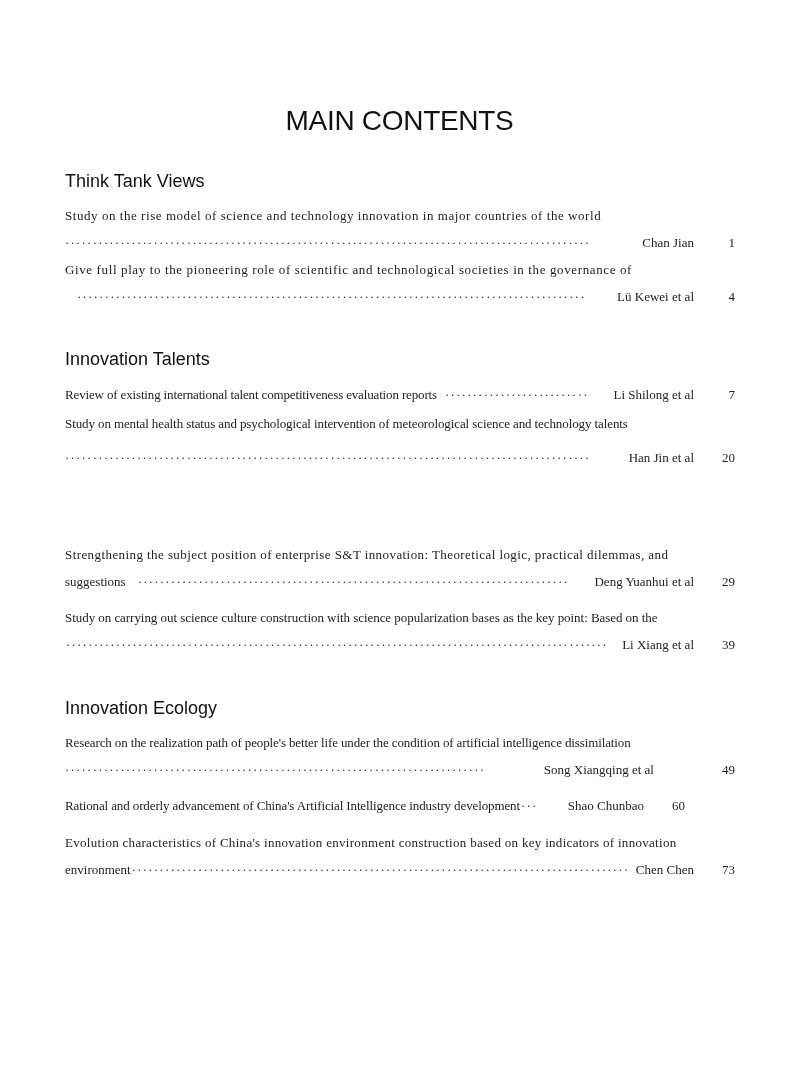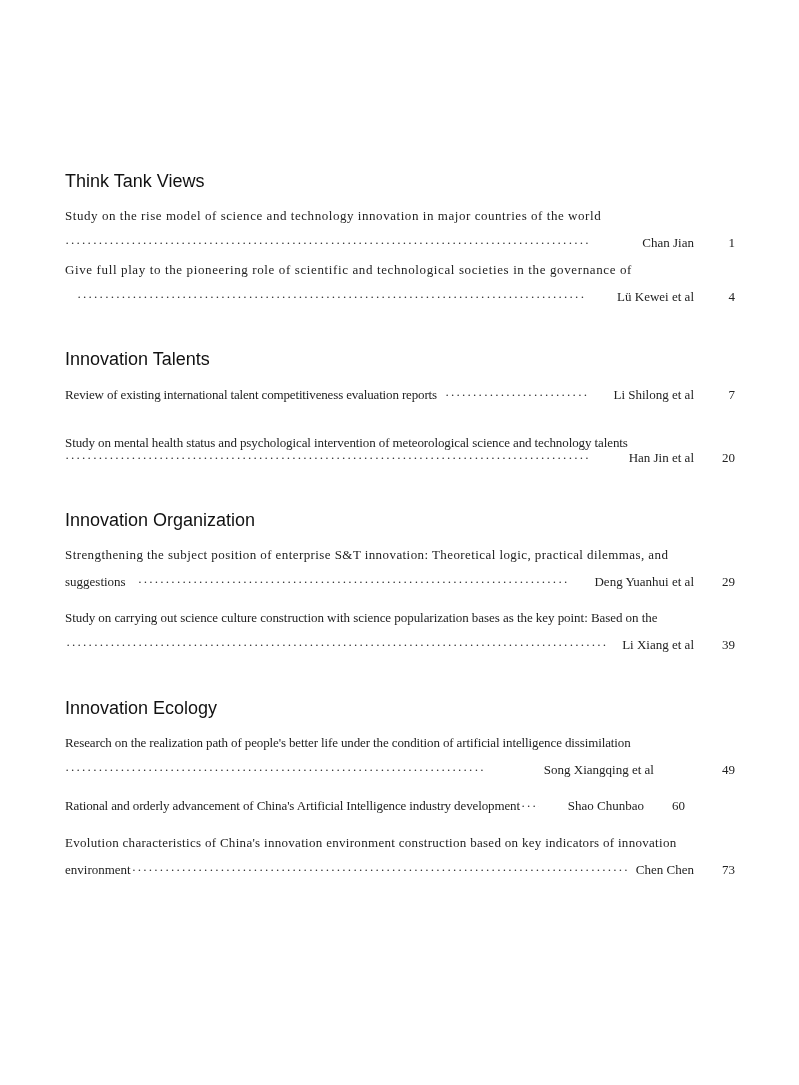--- a/index.html
+++ b/index.html
@@ -31,20 +31,21 @@
   .line .author { flex: 0 0 auto; width: 100px; text-align: right; }
   .line .pageno { flex: 0 0 auto; width: 41px; text-align: right; }
   .line .dots.tight { margin-left: 1px; margin-right: 5px; }
   .line .dots.none { margin-left: 0; }
 </style>
 </head>
 <body>
 
 <div class="page">
 
+  <div class="title">MAIN CONTENTS</div>
 
   <div class="section-head" style="top:170px;">Think Tank Views</div>
 
   <div>
     <div class="line spaced" style="top:206px;">
       <span class="txt">Study on the rise model of science and technology innovation in major countries of the world</span>
     </div>
     <div class="line" style="top:233px;">
       <span class="dots none"></span>
       <span class="author">Chan Jian</span>
@@ -68,31 +69,30 @@
   <div>
     <div class="line" style="top:385px;">
       <span class="txt" style="letter-spacing:-0.15px;">Review of existing international talent competitiveness evaluation reports</span>
       <span class="dots" style="margin-left:8px; margin-right:4px;"></span>
       <span class="author">Li Shilong et al</span>
       <span class="pageno">7</span>
     </div>
   </div>
 
   <div>
-    <div class="line" style="top:433px;font-family:Liberation Serif, serif;">
+    <div class="line" style="top:414px;font-family:Liberation Serif, serif;">
       <span class="txt" style="letter-spacing:-0.1px;">Study on mental health status and psychological intervention of meteorological science and technology talents</span>
     </div>
     <div class="line" style="top:448px;">
       <span class="dots none"></span>
       <span class="author">Han Jin et al</span>
       <span class="pageno">20</span>
     </div>
   </div>
 
-  <div class="section-head" style="top:509px;">Innovation Organization</div>
 
   <div>
     <div class="line" style="top:545px; letter-spacing:0.42px;">
       <span class="txt">Strengthening the subject position of enterprise S&amp;T innovation: Theoretical logic, practical dilemmas, and</span>
     </div>
     <div class="line" style="top:572px;">
       <span class="txt">suggestions</span>
       <span class="dots" style="margin-left:12px; margin-right:4px;"></span>
       <span class="author" style="width:120px;">Deng Yuanhui et al</span>
       <span class="pageno">29</span>

